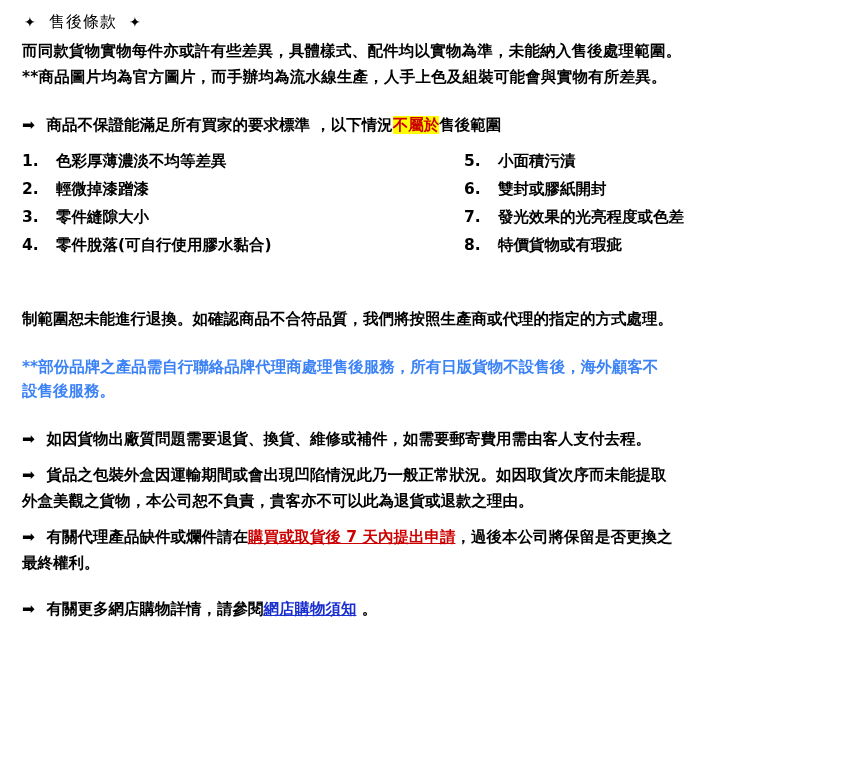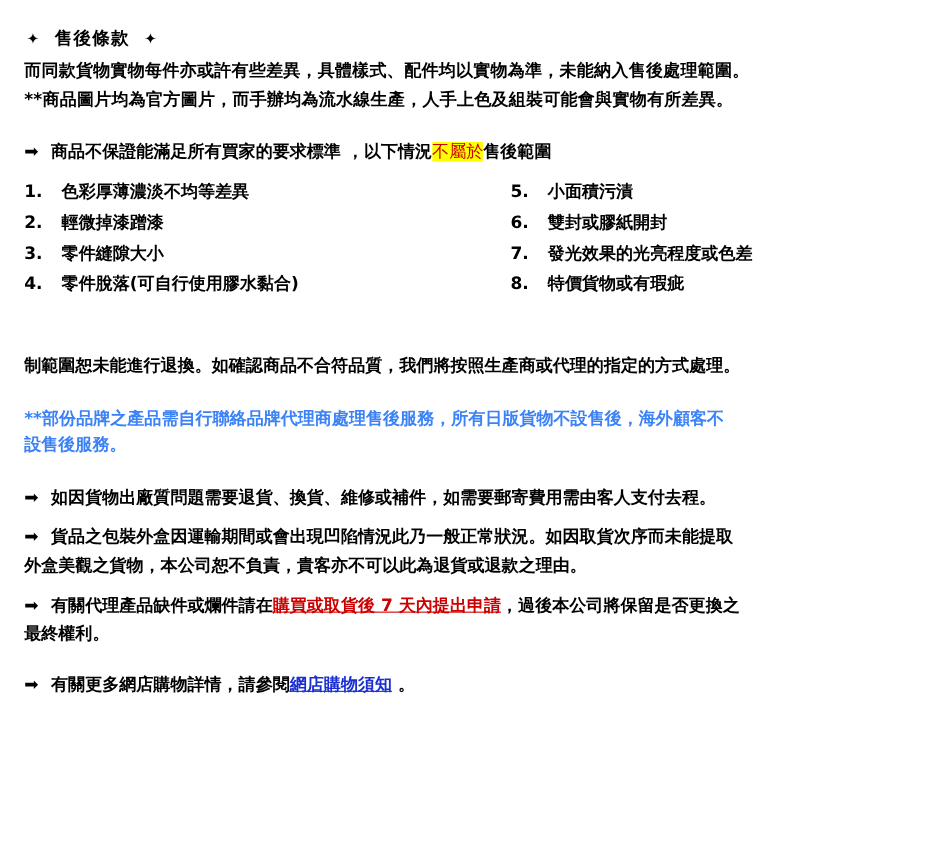--- a/index.html
+++ b/index.html
@@ -14,24 +14,24 @@
     color: #000000;
     font-size: 15.5px;
     line-height: 1.55;
     overflow: hidden;
   }
   .page {
     padding: 6px 14px 0 22px;
     box-sizing: border-box;
   }
   .title {
-    font-weight: bold;
+    font-weight: normal;
     font-size: 16px;
     letter-spacing: 1px;
-    margin: 17px 0 4px 2px;
+    margin: 4px 0 4px 2px;
   }
   .diamond {
     font-size: 14px;
   }
   p.para {
     margin: 0 0 2px 0;
     font-weight: bold;
     letter-spacing: 0.2px;
   }
   .block {
@@ -42,21 +42,21 @@
     margin: 0 0 2px 0;
   }
   .arrow {
     font-family: "DejaVu Sans", sans-serif;
     font-weight: normal;
     margin-right: 6px;
   }
   .hl {
     background: #ffff00;
     color: #cc0000;
-    font-weight: normal;
+    font-weight: bold;
   }
   .red {
     color: #3b82f6;
     font-weight: bold;
   }
   .redlink {
     color: #cc0000;
     font-weight: bold;
     text-decoration: underline;
   }

